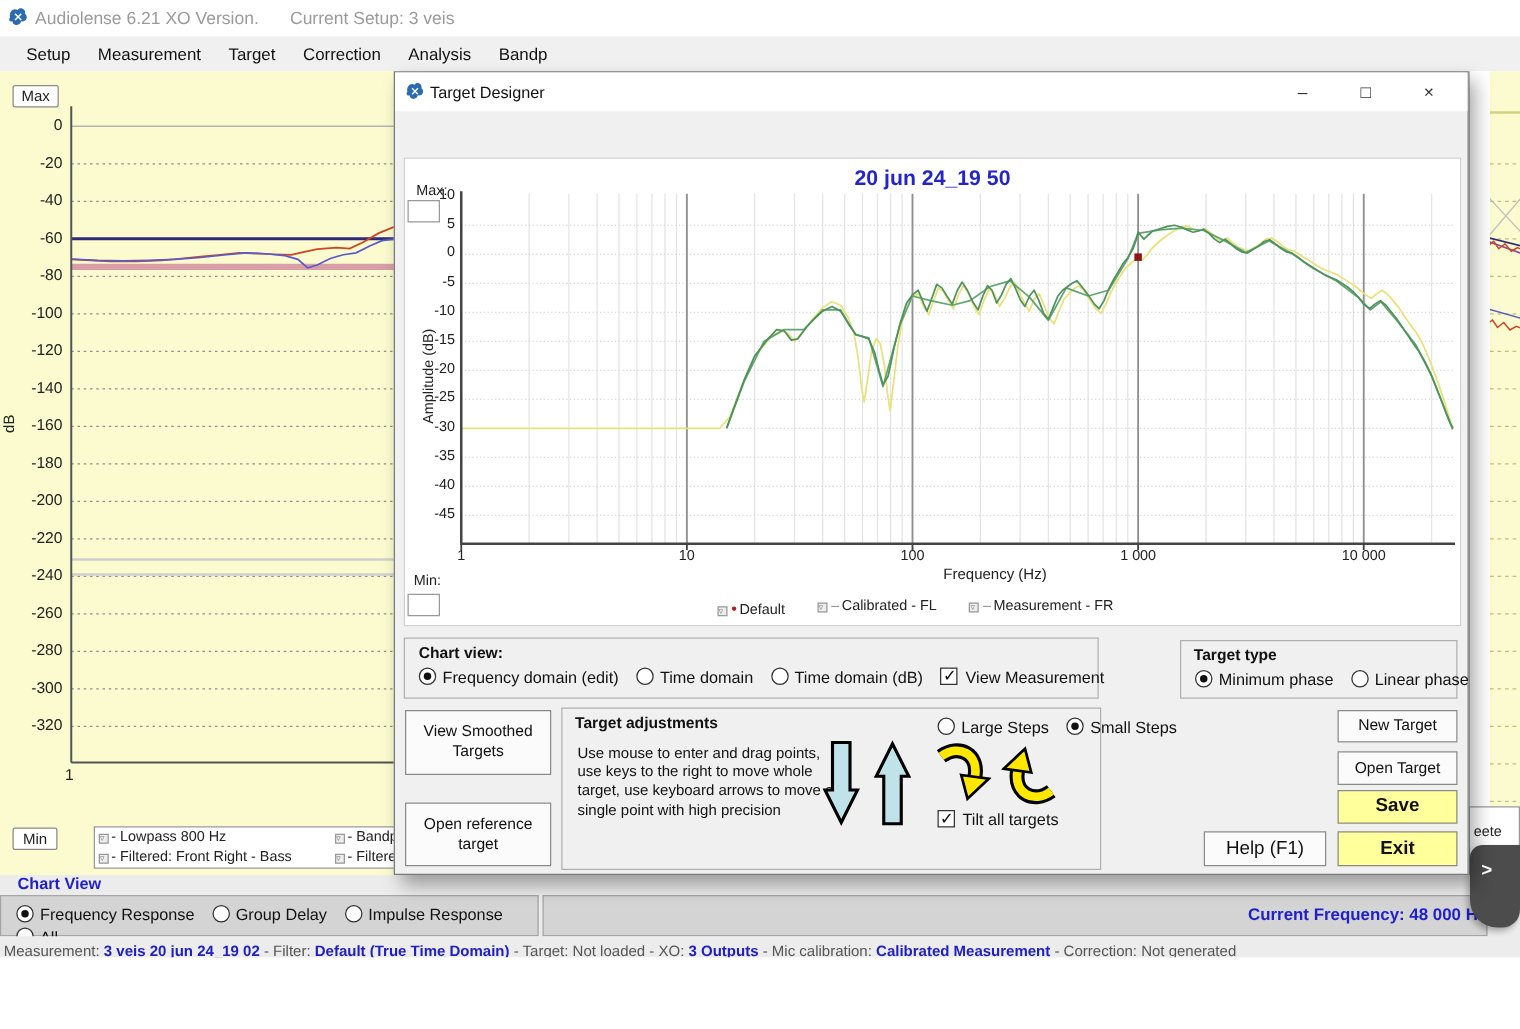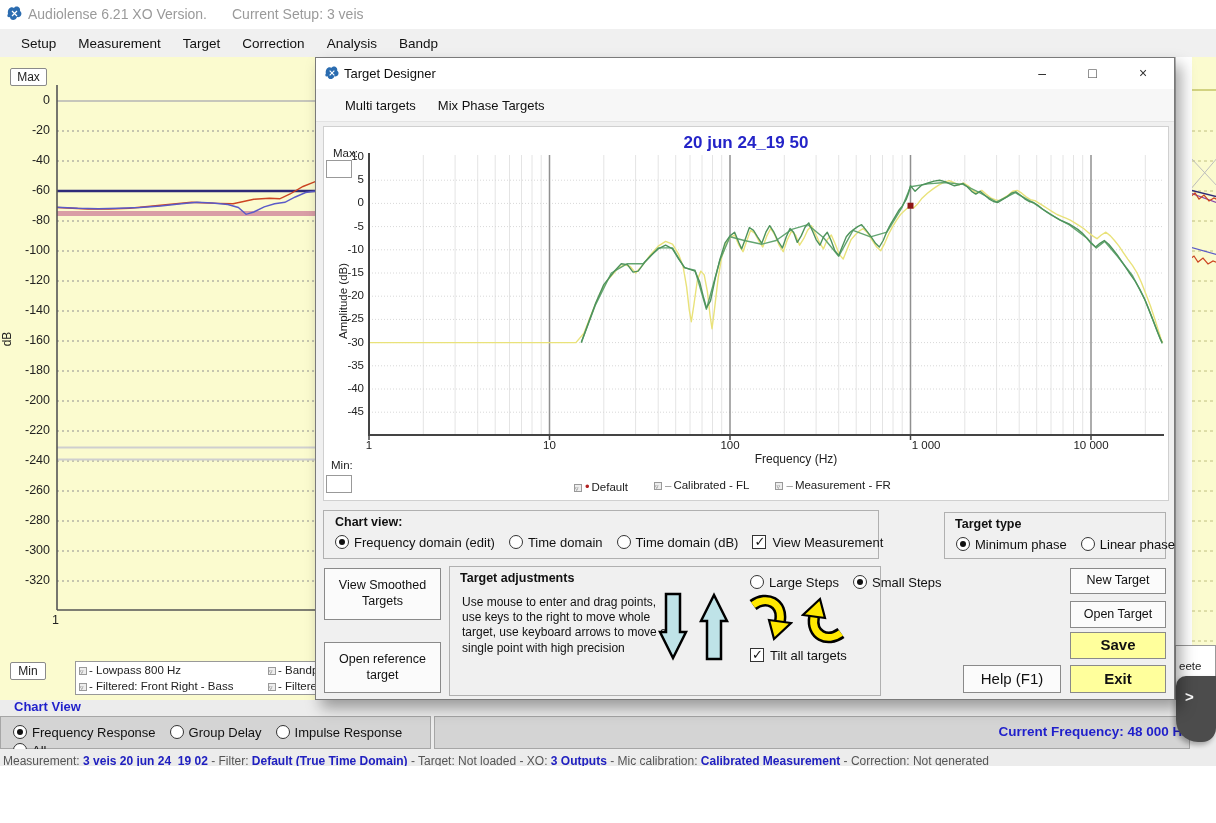--- a/index.html
+++ b/index.html
@@ -194,24 +194,20 @@
           <path d="M2,9 C1,4 5,1 8,3 C10,0 15,2 14,6 C17,8 15,13 11,12 C10,16 4,16 4,12 C1,13 1,10 2,9 Z" fill="#2B6CB0"></path>
           <path d="M6,6 L11,11 M11,6 L6,11" stroke="#fff" stroke-width="1.2"></path>
         </svg>
     <span id="dlg-title">Target Designer</span>
     <div class="abs" style="right:8px;top:0;">
       <span class="wbtn">–</span>
       <span class="wbtn">□</span>
       <span class="wbtn">×</span>
     </div>
   </div>
-  <div id="dlg-menubar" class="abs">
-        <span class="dlg-menu-item">Multi targets</span>
-        <span class="dlg-menu-item">Mix Phase Targets</span>
-      </div>
 
   <div id="dlg-chart" class="abs">
     <svg id="dlg-chart-svg" class="abs" style="left:0;top:0" width="846" height="375">
           <line x1="99.3" y1="28" x2="99.3" y2="308" stroke="#e4e4e4" stroke-width="1"></line>
           <line x1="131.1" y1="28" x2="131.1" y2="308" stroke="#e4e4e4" stroke-width="1"></line>
           <line x1="153.7" y1="28" x2="153.7" y2="308" stroke="#e4e4e4" stroke-width="1"></line>
           <line x1="171.2" y1="28" x2="171.2" y2="308" stroke="#e4e4e4" stroke-width="1"></line>
           <line x1="185.5" y1="28" x2="185.5" y2="308" stroke="#e4e4e4" stroke-width="1"></line>
           <line x1="197.5" y1="28" x2="197.5" y2="308" stroke="#e4e4e4" stroke-width="1"></line>
           <line x1="208.0" y1="28" x2="208.0" y2="308" stroke="#e4e4e4" stroke-width="1"></line>
@@ -284,21 +280,21 @@
           <div class="ytick" style="left: 10px; top: 139px;">-15</div>
           <div class="ytick" style="left: 10px; top: 162.2px;">-20</div>
           <div class="ytick" style="left: 10px; top: 185.4px;">-25</div>
           <div class="ytick" style="left: 10px; top: 208.6px;">-30</div>
           <div class="ytick" style="left: 10px; top: 231.8px;">-35</div>
           <div class="ytick" style="left: 10px; top: 255px;">-40</div>
           <div class="ytick" style="left: 10px; top: 278.2px;">-45</div>
           <div class="xtick" style="left: 15px; top: 312px;">1</div>
           <div class="xtick" style="left: 195.5px; top: 312px;">10</div>
           <div class="xtick" style="left: 376px; top: 312px;">100</div>
-          <div class="xtick" style="left: 556.5px; top: 312px; text-align: right;">1 000</div>
+          <div class="xtick" style="left: 556.5px; top: 312px;">1 000</div>
           <div class="xtick" style="left: 737px; top: 312px;">10 000</div>
         </div>
     <div id="dlg-legend">
           <span class="dlg-leg-item"><span class="leg-mark">▿</span><span style="color: rgb(178, 34, 34); font-size: 13px; margin-right: 2px;">•</span><span>Default</span></span>
           <span class="dlg-leg-item"><span class="leg-mark">▿</span><span style="color: rgb(138, 138, 138); margin-right: 2px;">–</span><span>Calibrated - FL</span></span>
           <span class="dlg-leg-item"><span class="leg-mark">▿</span><span style="color: rgb(138, 138, 138); margin-right: 2px;">–</span><span>Measurement - FR</span></span>
         </div>
   </div>
 
   <div class="groupbox" style="left:7px;top:452px;width:556px;height:49px;">

